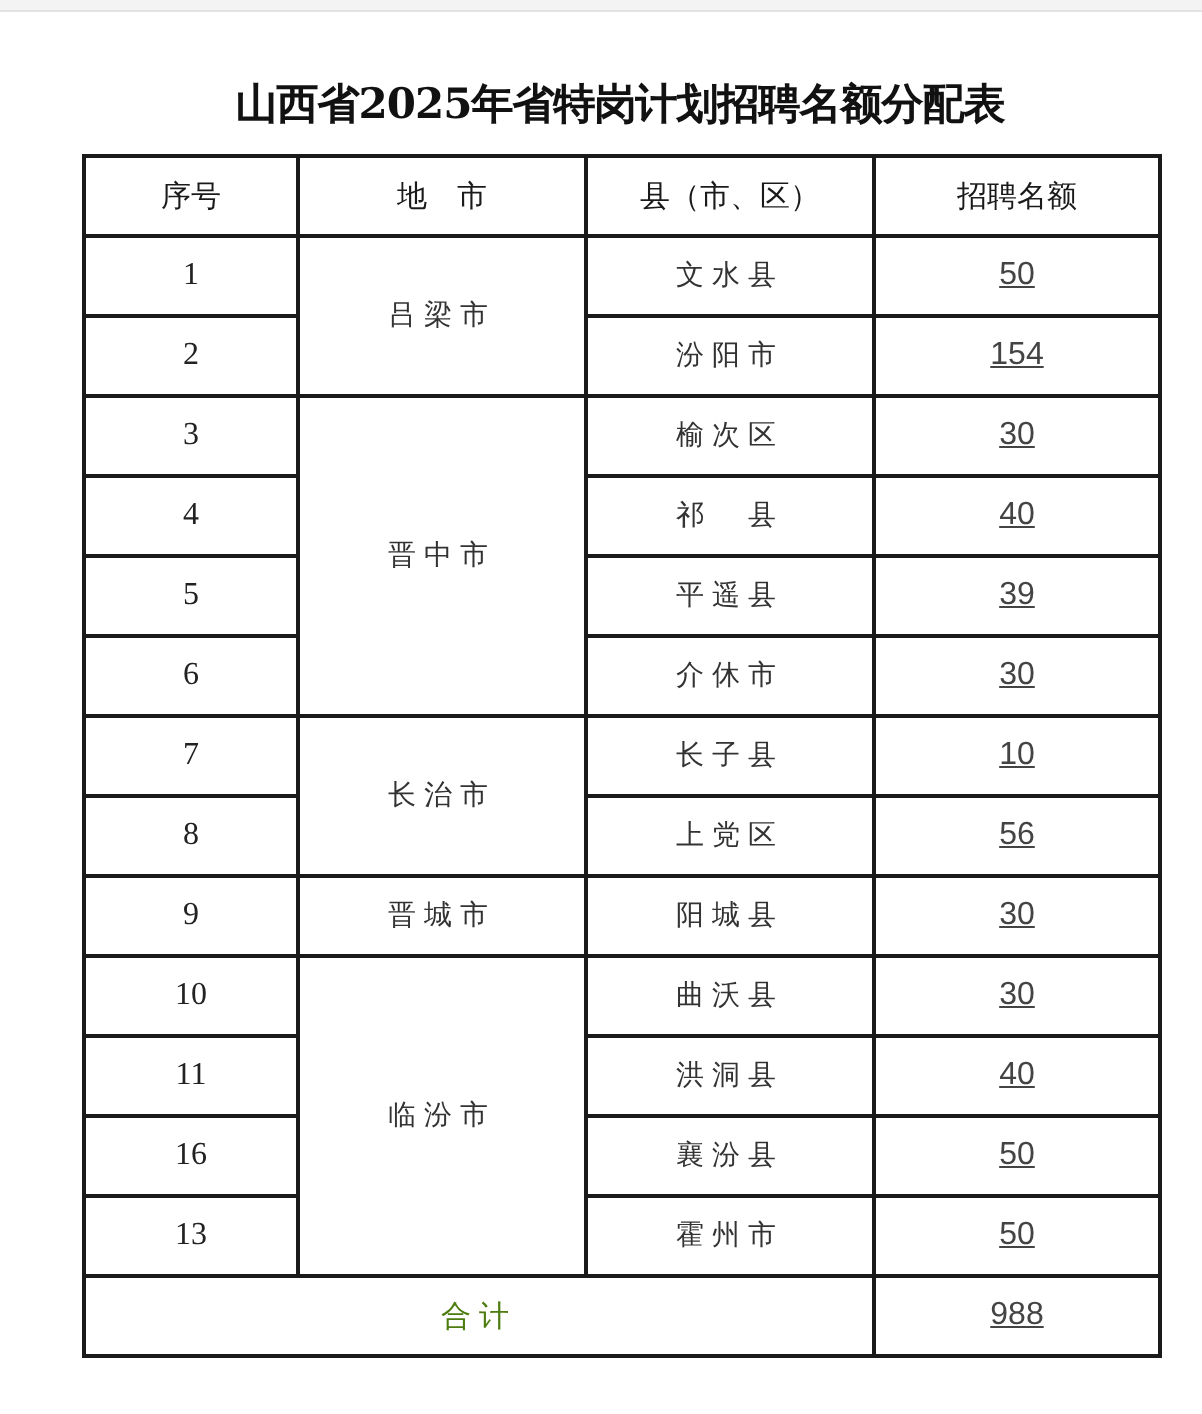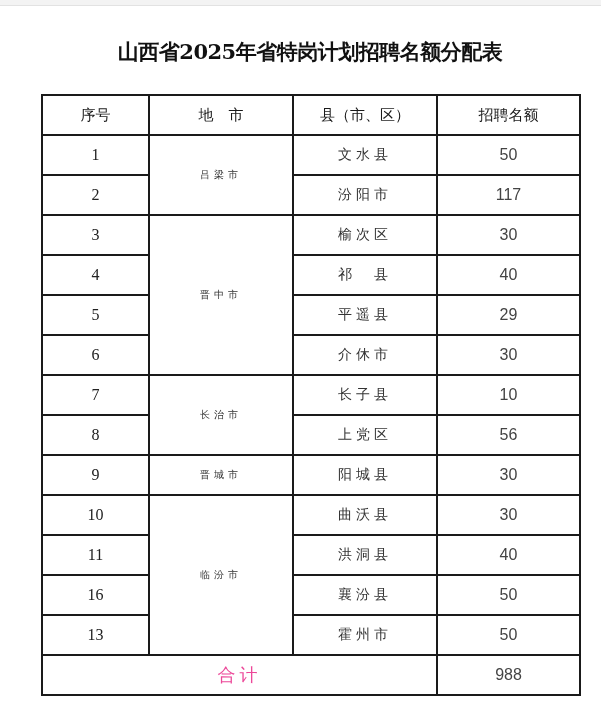--- a/index.html
+++ b/index.html
@@ -4,35 +4,35 @@
 <style>
   html, body { margin: 0; padding: 0; background: #ffffff; }
   body { width: 601px; height: 707px; position: relative; overflow: hidden; }
   .topbar { position: absolute; left: 0; top: 0; width: 601px; height: 5px; background: #f3f3f3; border-bottom: 1px solid #e2e2e2; }
   .title {
     position: absolute; left: 0; top: 38px; width: 620px; text-align: center;
     font-family: "DejaVu Serif", "Liberation Serif", serif; font-weight: bold;
     font-size: 21px; color: #111; letter-spacing: -0.5px;
   }
   table.alloc {
-    position: absolute; left: 41px; top: 94px;
+    position: absolute; left: 41px; top: 77px;
     border-collapse: collapse; table-layout: fixed;
     width: 538px;
     font-family: "DejaVu Sans", "Liberation Sans", sans-serif; color: #333;
   }
   table.alloc td, table.alloc th {
     border: 2px solid #1a1a1a; text-align: center; padding: 0;
     height: 38px; font-weight: normal;
   }
   table.alloc th { font-size: 15px; color: #1a1a1a; height: 38px; }
   .seq { font-family: "Liberation Serif", "DejaVu Serif", serif; font-size: 16px; color: #222; }
-  .city { font-size: 10px; letter-spacing: 4px; color: #333; }
+  .city { font-size: 14px; letter-spacing: 4px; color: #333; }
   .county { font-size: 14px; letter-spacing: 4px; color: #333; margin-top: 25px; }
-  .quota { font-family: "Liberation Sans", sans-serif; font-size: 16px; color: #444; }
-  .total-label { font-size: 18px; color: #ec4899; letter-spacing: 4px; }
+  .quota { font-family: "Liberation Sans", sans-serif; font-size: 16px; color: #444; text-decoration: underline; }
+  .total-label { font-size: 15px; color: #4d7c0f; letter-spacing: 4px; }
 </style>
 </head>
 <body>
 
 <div class="topbar"></div>
 
 <div class="title">山西省2025年省特岗计划招聘名额分配表</div>
 
 <table class="alloc">
   <colgroup>
@@ -53,38 +53,38 @@
 
     <tr>
       <td class="seq">1</td>
       <td class="city" rowspan="2">吕梁市</td>
       <td class="county">文水县</td>
       <td class="quota">50</td>
     </tr>
     <tr>
       <td class="seq">2</td>
       <td class="county">汾阳市</td>
-      <td class="quota">117</td>
+      <td class="quota">154</td>
     </tr>
 
     <tr>
       <td class="seq">3</td>
       <td class="city" rowspan="4">晋中市</td>
       <td class="county">榆次区</td>
       <td class="quota">30</td>
     </tr>
     <tr>
       <td class="seq">4</td>
       <td class="county">祁　县</td>
       <td class="quota">40</td>
     </tr>
     <tr>
       <td class="seq">5</td>
       <td class="county">平遥县</td>
-      <td class="quota">29</td>
+      <td class="quota">39</td>
     </tr>
     <tr>
       <td class="seq">6</td>
       <td class="county">介休市</td>
       <td class="quota">30</td>
     </tr>
 
     <tr>
       <td class="seq">7</td>
       <td class="city" rowspan="2">长治市</td>

